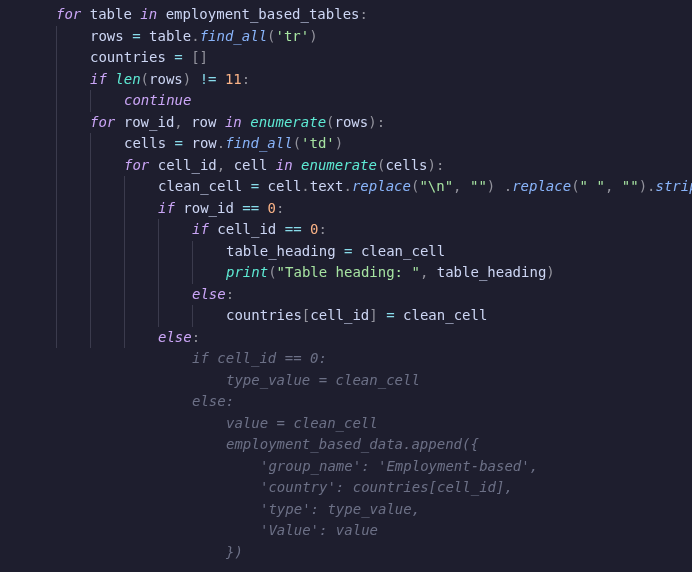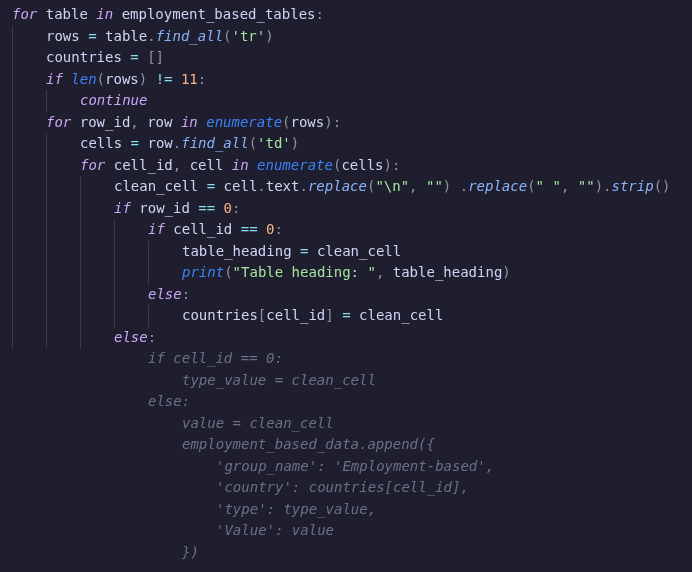--- a/index.html
+++ b/index.html
@@ -9,33 +9,34 @@
     font-family: 'Menlo', 'Monaco', 'Consolas', monospace;
     font-size: 14px;
     line-height: 21.5px;
     color: #c9c9d6;
     overflow-x: auto;
     font-variant-ligatures: none;
   }
   .code-container {
     padding: 4px 0 0 12px;
     white-space: pre;
+    margin-left: 44px;
   }
   .line {
     display: block;
     min-height: 21.5px;
   }
   
   .tok-kw   { color: #cba6f7; font-style: italic; }   
   .tok-var  { color: #cdd6f4; }                         
   .tok-op   { color: #89dceb; }                         
   .tok-num  { color: #fab387; }                         
   .tok-str  { color: #a6e3a1; }                         
   .tok-fn   { color: #89b4fa; font-style: italic; }     
-  .tok-blt  { color: #3b82f6; font-style: italic; }     
+  .tok-blt  { color: #5eead4; font-style: italic; }     
   .tok-punc { color: #93939d; }                         
   .tok-cmt  { color: #6c7086; font-style: italic; }     
   .indent-guide {
     border-left: 1px solid #3b3b4d;
     display: inline-block;
     height: 21.5px;
     vertical-align: top;
     box-sizing: border-box;
   }
 </style>

